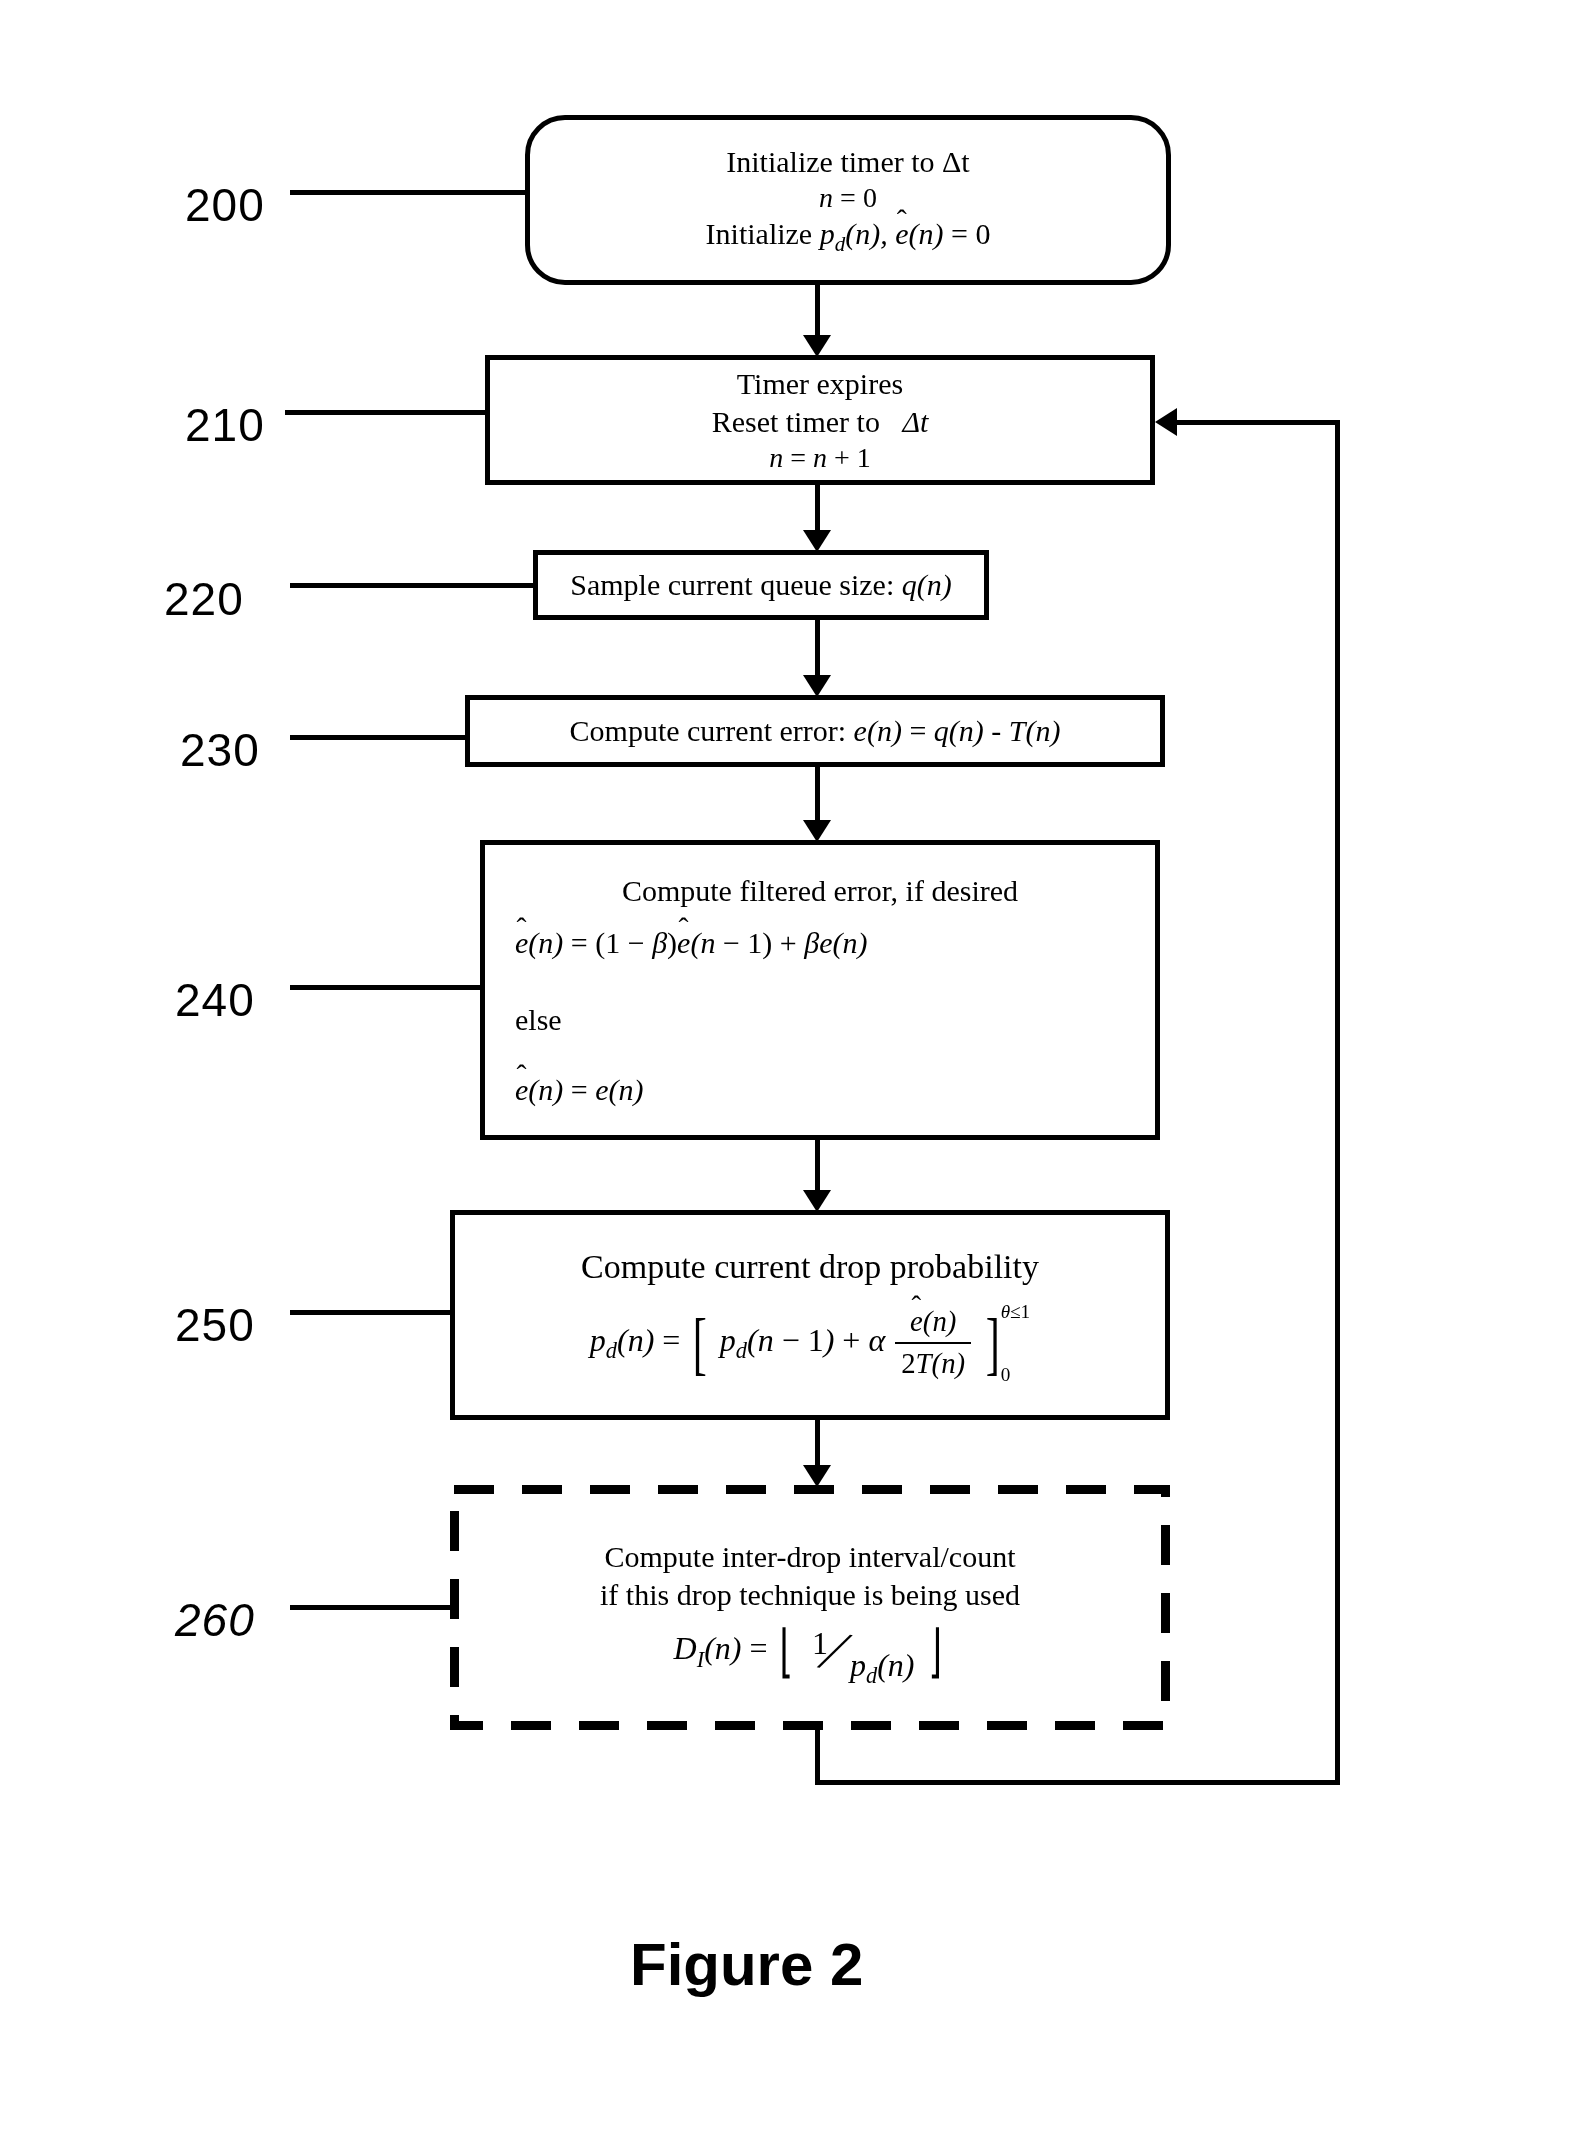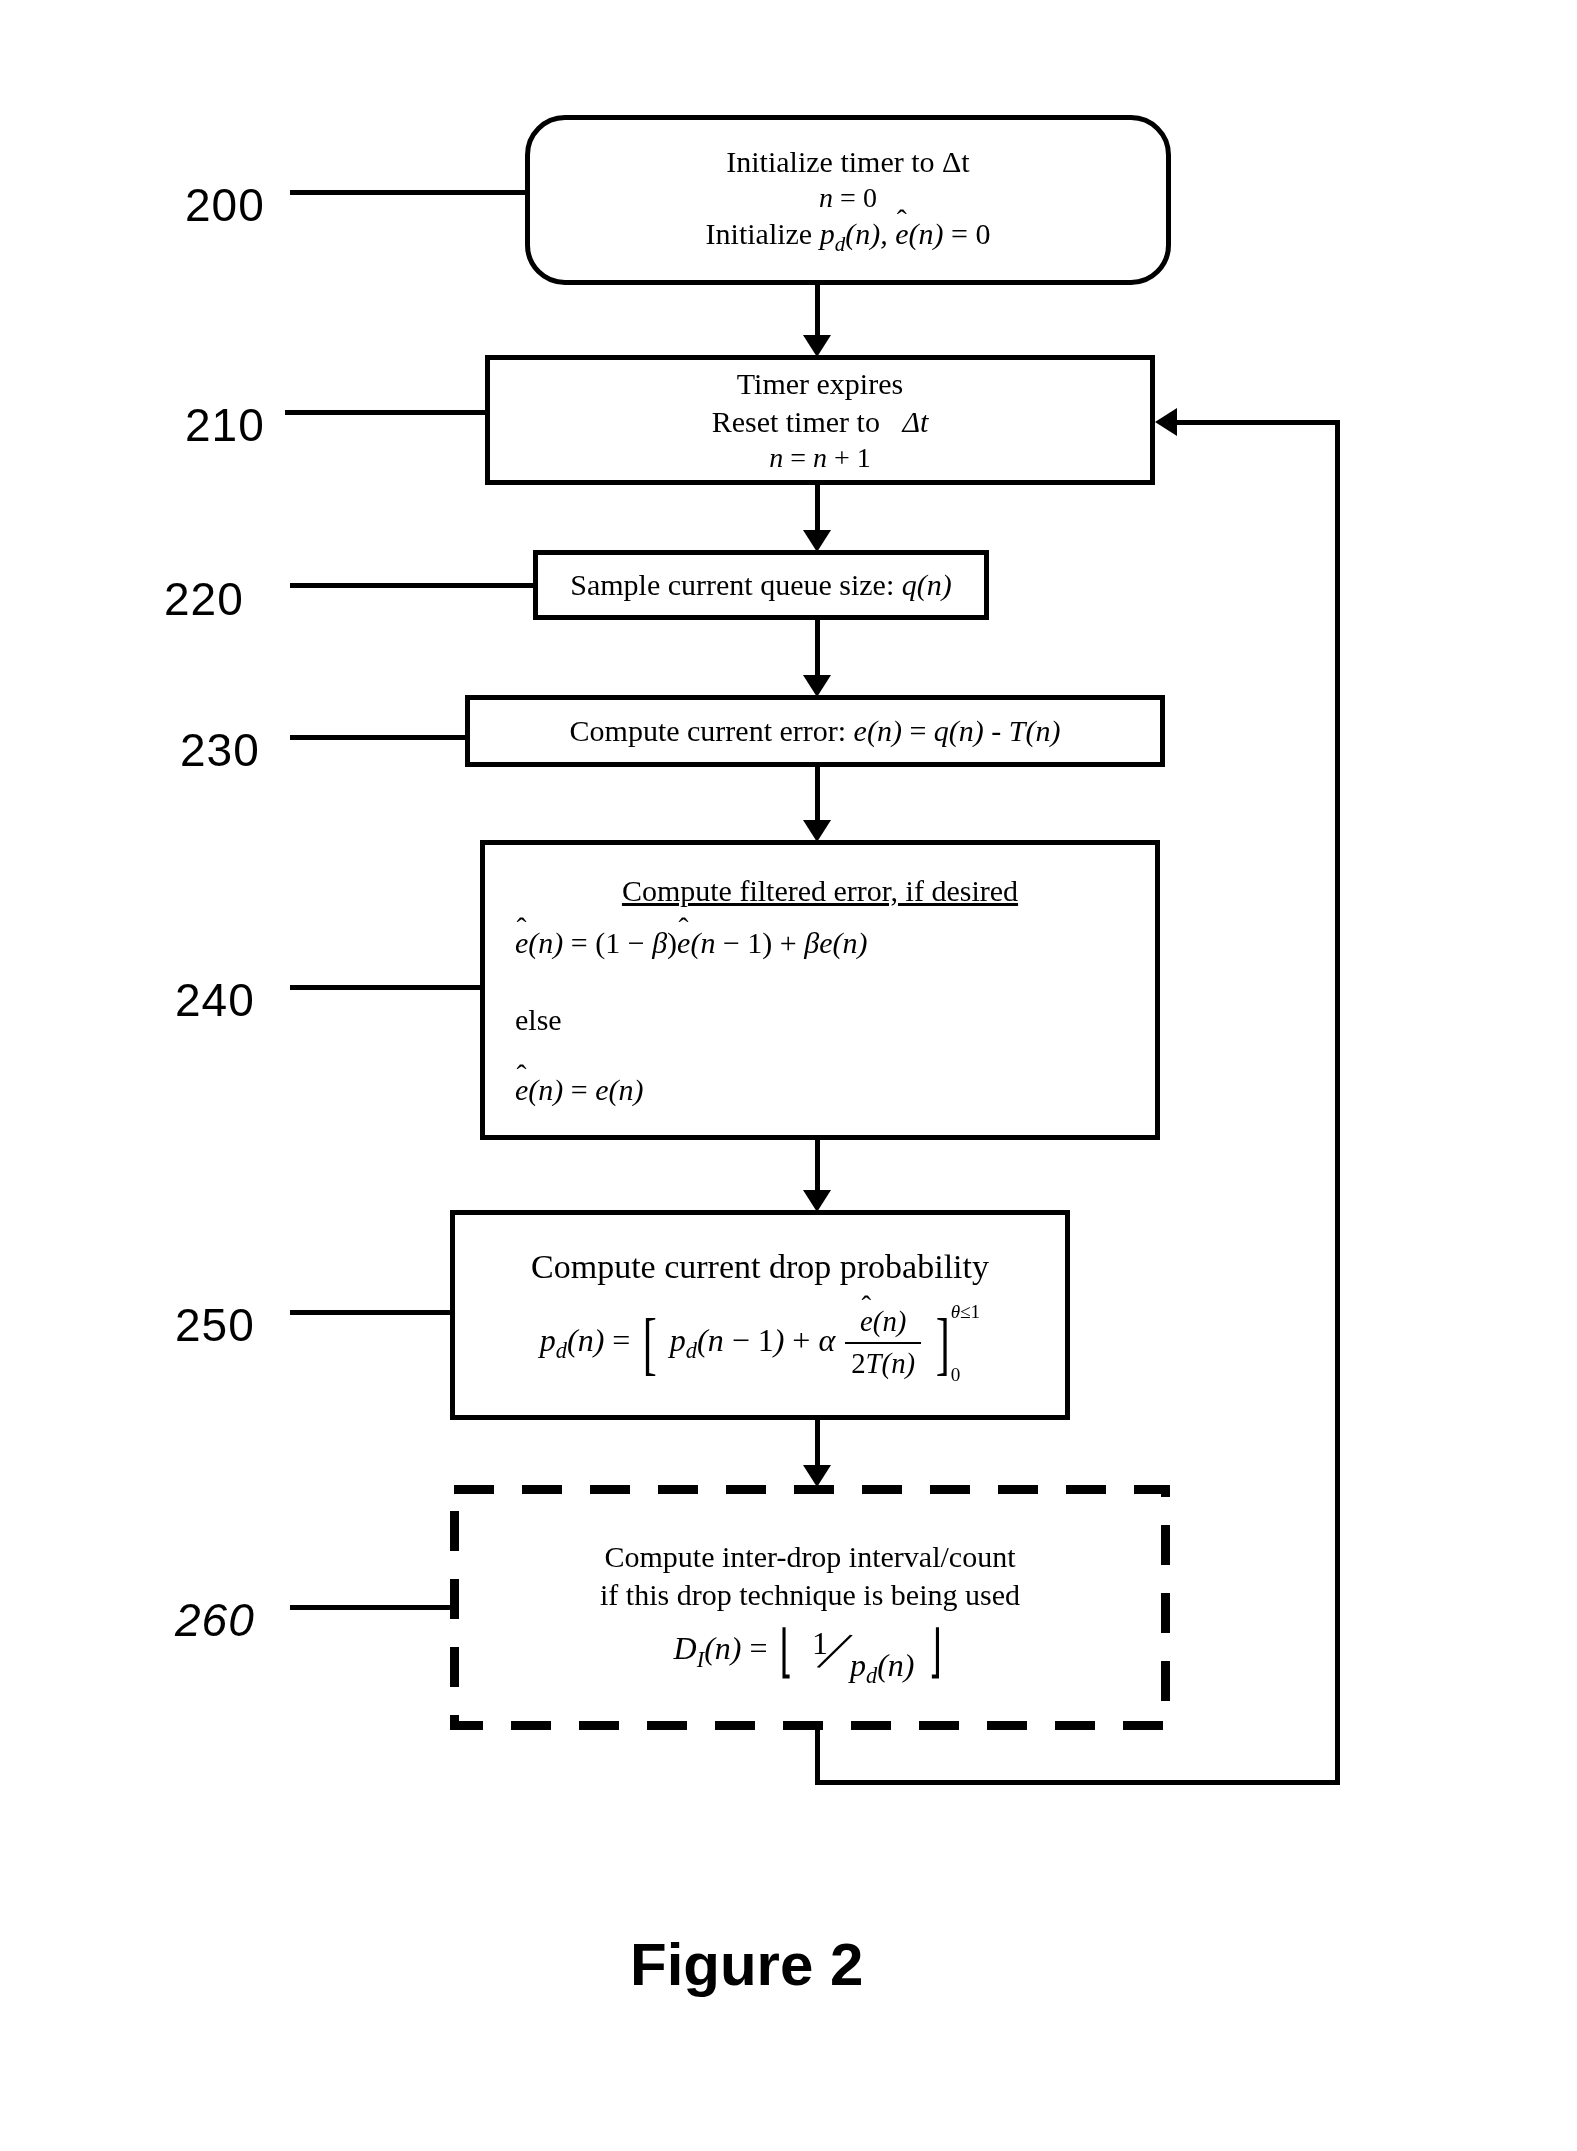--- a/index.html
+++ b/index.html
@@ -197,34 +197,34 @@
   <div class="arrowhead-down" style="left:803px; top:675px;"></div>
 
   <div class="box" style="left:465px; top:695px; width:700px; height:72px;">
     <div>Compute current error: <span class="formula">e(n) <span class="upright">=</span> q(n) <span class="upright">-</span> T(n)</span></div>
   </div>
 
   <div class="arrow-v" style="left:815px; top:767px; height:60px;"></div>
   <div class="arrowhead-down" style="left:803px; top:820px;"></div>
 
   <div class="box" style="left:480px; top:840px; width:680px; height:300px; align-items:flex-start; text-align:left; padding:20px 30px;">
-    <div style="align-self:center;text-decoration:underline;">Compute filtered error, if desired</div>
+    <div style="align-self:center;">Compute filtered error, if desired</div>
     <div class="formula" style="margin-top:14px;">
       <span class="hat">e</span>(n) <span class="upright">= (1 −</span> β<span class="upright">)</span><span class="hat">e</span>(n <span class="upright">− 1) +</span> βe(n)
     </div>
     <div style="margin-top:40px;">else</div>
     <div class="formula" style="margin-top:32px;">
       <span class="hat">e</span>(n) <span class="upright">=</span> e(n)
     </div>
   </div>
 
   <div class="arrow-v" style="left:815px; top:1140px; height:55px;"></div>
   <div class="arrowhead-down" style="left:803px; top:1190px;"></div>
 
-  <div class="box" style="left:450px; top:1210px; width:620px; height:210px;">
+  <div class="box" style="left:450px; top:1210px; width:720px; height:210px;">
     <div class="big">Compute current drop probability</div>
     <div class="formula" style="margin-top:14px; font-size:32px;">
       p<span class="sub">d</span>(n) <span class="upright">=</span>
       <span class="bracket-l">[</span>
       p<span class="sub">d</span>(n <span class="upright">− 1</span>) <span class="upright">+</span> α
       <span class="frac">
         <span class="num"><span class="hat">e</span>(n)</span>
         <span class="den"><span class="upright">2</span>T(n)</span>
       </span>
       <span class="bracket-r">]</span><span class="limit-stack">

